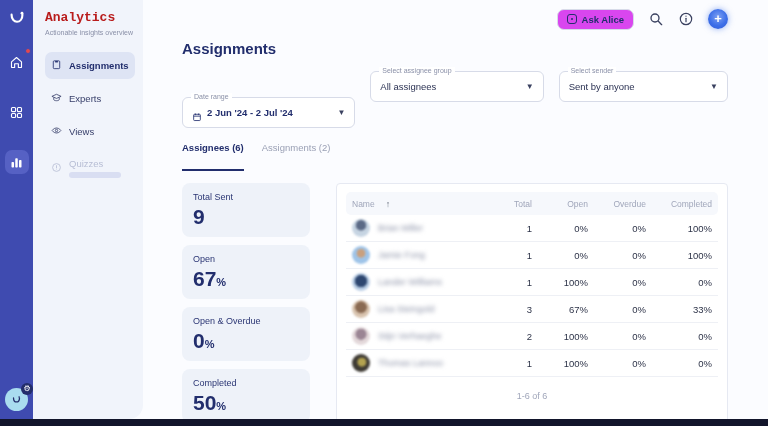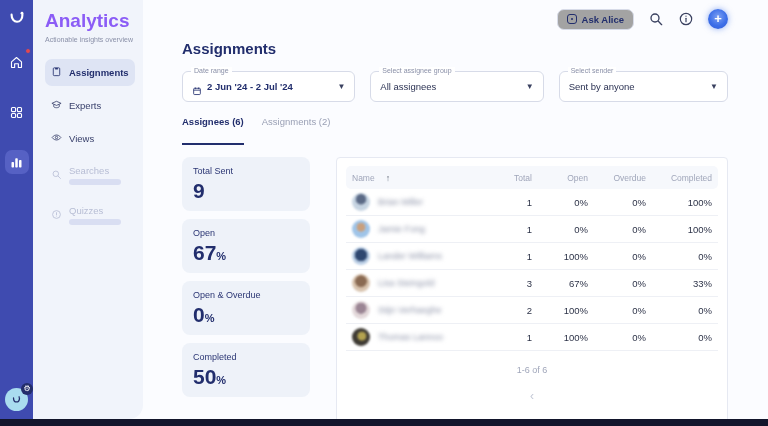--- a/index.html
+++ b/index.html
@@ -20,56 +20,56 @@
   .rail-spacer { flex:1; }
   .user-avatar { position:relative; width:23px; height:23px; border-radius:50%; background:#a9dcef;
                  display:flex; align-items:center; justify-content:center; margin-bottom:8px; }
   .user-avatar svg { width:13px; height:13px; }
   .gear-badge { position:absolute; top:-5px; right:-5px; width:12px; height:12px; border-radius:50%;
                 background:#232d6b; color:#fff; font-size:8px; line-height:12px; text-align:center; }
 
   
   .panel { position:absolute; left:33px; top:0; width:110px; height:419px; background:#f1f4fb;
            padding:10px 8px 0 12px; z-index:2; border-radius:0 0 14px 0; }
-  .panel-title { font-size:19px; font-weight:bold; color:#8b5cf6; }
+  .panel-title { font-size:13px; font-weight:bold; color:#b91c1c;font-family:Liberation Mono, monospace; }
   .panel-sub { font-size:7px; color:#8a90a8; margin-top:4px; margin-bottom:16px; }
   .menu-item { display:flex; align-items:center; gap:7px; padding:7px 6px; border-radius:7px;
                font-size:9.5px; color:#39406b; margin-bottom:6px; cursor:pointer; }
   .menu-item.active { background:#dee4f4; color:#222e6d; font-weight:bold; }
   .menu-item svg { width:11px; height:11px; flex:0 0 auto; }
   .menu-item.disabled { color:#b7bdd4; cursor:default; }
   .menu-label-wrap { display:flex; flex-direction:column; gap:3px; }
   .skeleton { width:52px; height:6px; border-radius:3px; background:#d9def2; }
 
   
   .main { position:absolute; left:143px; top:0; right:0; bottom:7px; padding:0 40px 0 39px; }
 
   .topbar { display:flex; justify-content:flex-end; align-items:center; gap:14px; height:38px; }
   .ask-btn { display:flex; align-items:center; gap:5px; border:1px solid #d7dbe8; border-radius:7px;
-             background:#a3a3a3; padding:4px 9px; font-size:9.5px; font-weight:bold; color:#222e6d; cursor:pointer; }
+             background:#d946ef; padding:4px 9px; font-size:9.5px; font-weight:bold; color:#222e6d; cursor:pointer; }
   .ask-btn .bot { width:10px; height:10px; border:1.4px solid #222e6d; border-radius:3px; position:relative; }
   .ask-btn .bot::after { content:""; position:absolute; left:3px; top:3px; width:2px; height:2px;
                          background:#222e6d; border-radius:1px; }
   .icon-btn { width:16px; height:16px; cursor:pointer; }
   .plus-btn { width:20px; height:20px; border-radius:50%; cursor:pointer;
               background:radial-gradient(circle at 50% 40%, #7da0f2 0%, #3d6fe8 55%, #2f5bd8 100%);
               box-shadow:0 0 6px rgba(61,111,232,.55); color:#fff; font-size:13px; line-height:19px;
               text-align:center; font-weight:bold; }
 
   .page-title { font-size:15px; font-weight:bold; color:#222e6d; margin:2px 0 14px; }
 
   .filters { display:flex; gap:15px; margin-bottom:14px; }
   .filter { position:relative; height:31px; border:1px solid #d7dbe8; border-radius:6px; background:#fff;
             display:flex; align-items:center; padding:0 9px; cursor:pointer; }
   .filter-label { position:absolute; top:-5px; left:8px; font-size:7px; color:#8a90a8; background:#fff; padding:0 3px; }
   .filter-value { font-size:9.5px; color:#2b3253; }
   .filter-value.strong { font-weight:bold; color:#222e6d; }
   .filter .cal { width:10px; height:10px; margin-right:5px; }
   .caret { margin-left:auto; padding-left:14px; font-size:8px; color:#3a4160; }
-  .f-date { width:176px; } .f-group { width:176px; } .f-sender { width:172px; }
+  .f-date { width:176px;margin-top:26px; } .f-group { width:176px; } .f-sender { width:172px; }
 
   .tabs { display:flex; gap:18px; border-bottom:1px solid transparent; margin-bottom:11px; }
   .tab { font-size:9.5px; padding-bottom:16px; cursor:pointer; color:#9aa0b5; }
   .tab.active { color:#222e6d; font-weight:bold; border-bottom:2px solid #222e6d; }
 
   .content { display:flex; gap:26px; align-items:flex-start; }
 
   
   .stats { display:flex; flex-direction:column; gap:8px; width:128px; flex:0 0 auto; }
   .stat-card { background:#eef2f9; border-radius:8px; padding:9px 11px 10px; }
@@ -168,32 +168,20 @@
     <div class="menu-item">
       <span>
         <svg viewBox="0 0 24 24" fill="none" stroke="#39406b" stroke-width="1.8">
             <path d="M2.5 12S6 6.5 12 6.5 21.5 12 21.5 12 18 17.5 12 17.5 2.5 12 2.5 12z"></path>
             <circle cx="12" cy="12" r="2.6"></circle>
           </svg>
       </span>
       <span>Views</span>
     </div>
 
-    <div class="menu-item disabled">
-      <span>
-        <svg viewBox="0 0 24 24" fill="none" stroke="#b7bdd4" stroke-width="1.8">
-            <circle cx="10.5" cy="10.5" r="6"></circle>
-            <path d="m15.5 15.5 5 5" stroke-linecap="round"></path>
-          </svg>
-      </span>
-      <span class="menu-label-wrap">
-        <span>Searches</span>
-        <span class="skeleton"></span>
-      </span>
-    </div>
 
     <div class="menu-item disabled">
       <span>
         <svg viewBox="0 0 24 24" fill="none" stroke="#b7bdd4" stroke-width="1.8">
             <circle cx="12" cy="12" r="8.5"></circle>
             <path d="M12 8v5" stroke-linecap="round"></path>
             <circle cx="12" cy="16.2" r="0.8" fill="#b7bdd4" stroke="none"></circle>
           </svg>
       </span>
       <span class="menu-label-wrap">

